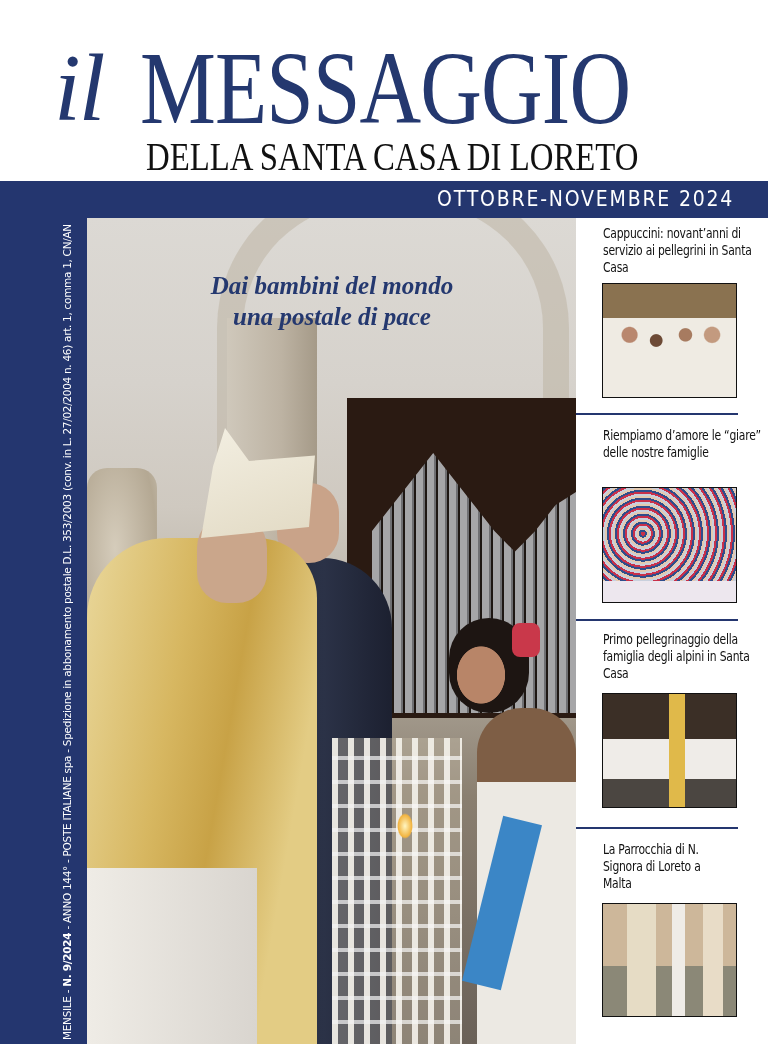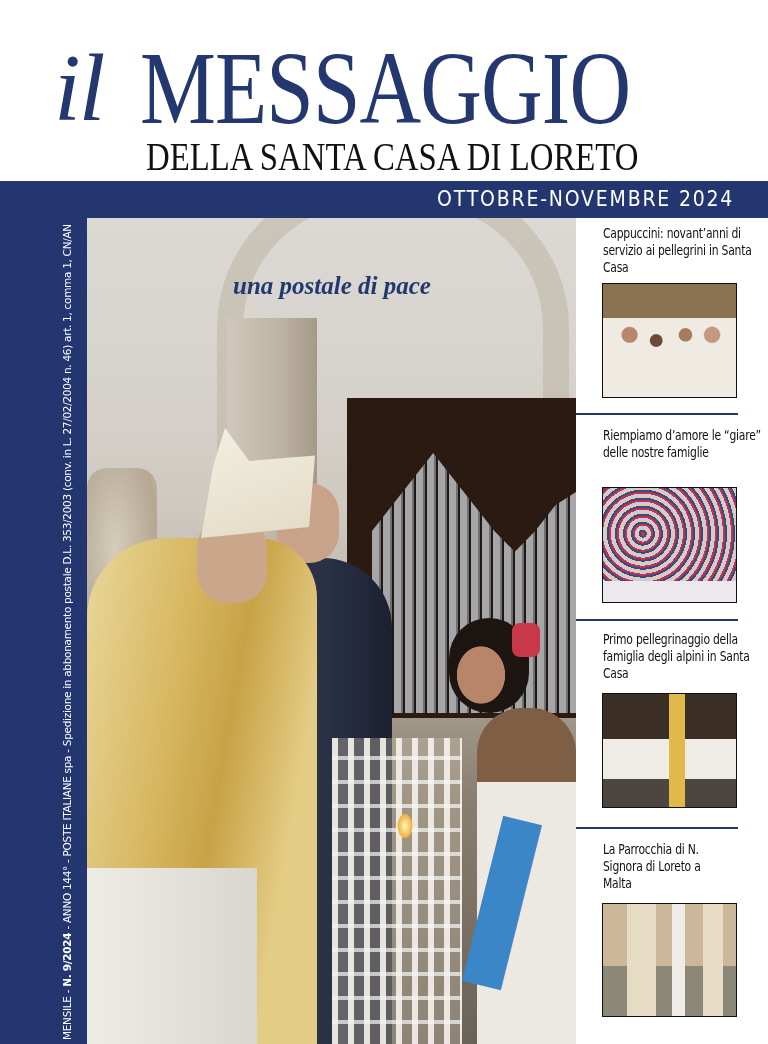--- a/index.html
+++ b/index.html
@@ -183,20 +183,21 @@
   <div class="bishop-alb"></div>
   <div class="bishop-head"></div>
   <div class="mitre"></div>
   <div class="girl-head"></div>
   <div class="girl-bow"></div>
   <div class="boy"></div>
   <div class="scarf"></div>
   <div class="lanterns"></div>
   <div class="flame"></div>
   <div class="headline">
+    <div>Dai bambini del mondo</div>
     <div>una postale di pace</div>
   </div>
 </div>
 
 <div class="sidebar">
   <div class="story" style="top:0;">
     <div class="story-title" style="top:7px;">Cappuccini: novant’anni di servizio ai pellegrini in Santa Casa</div>
     <div class="thumb t1" style="top:65px;height:113px;"></div>
   </div>
   <div class="sep" style="top:195px;"></div>

